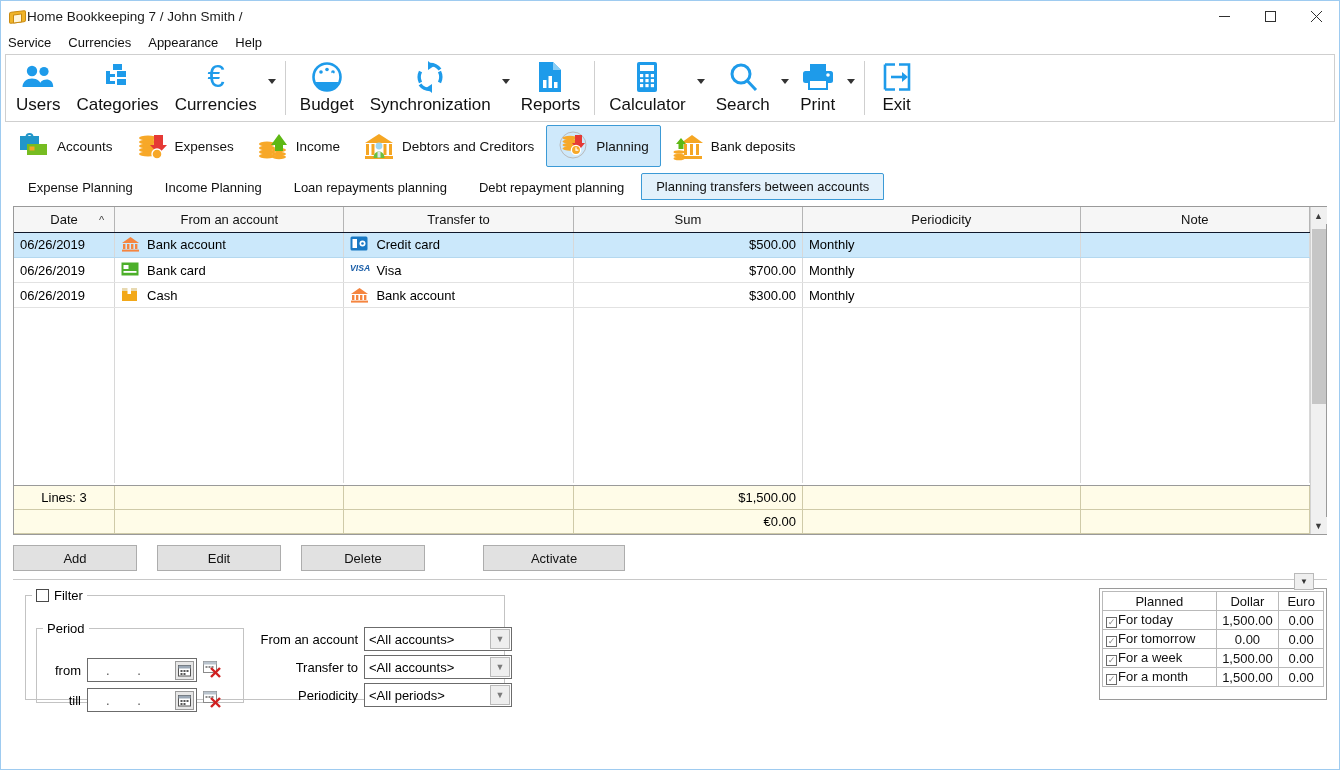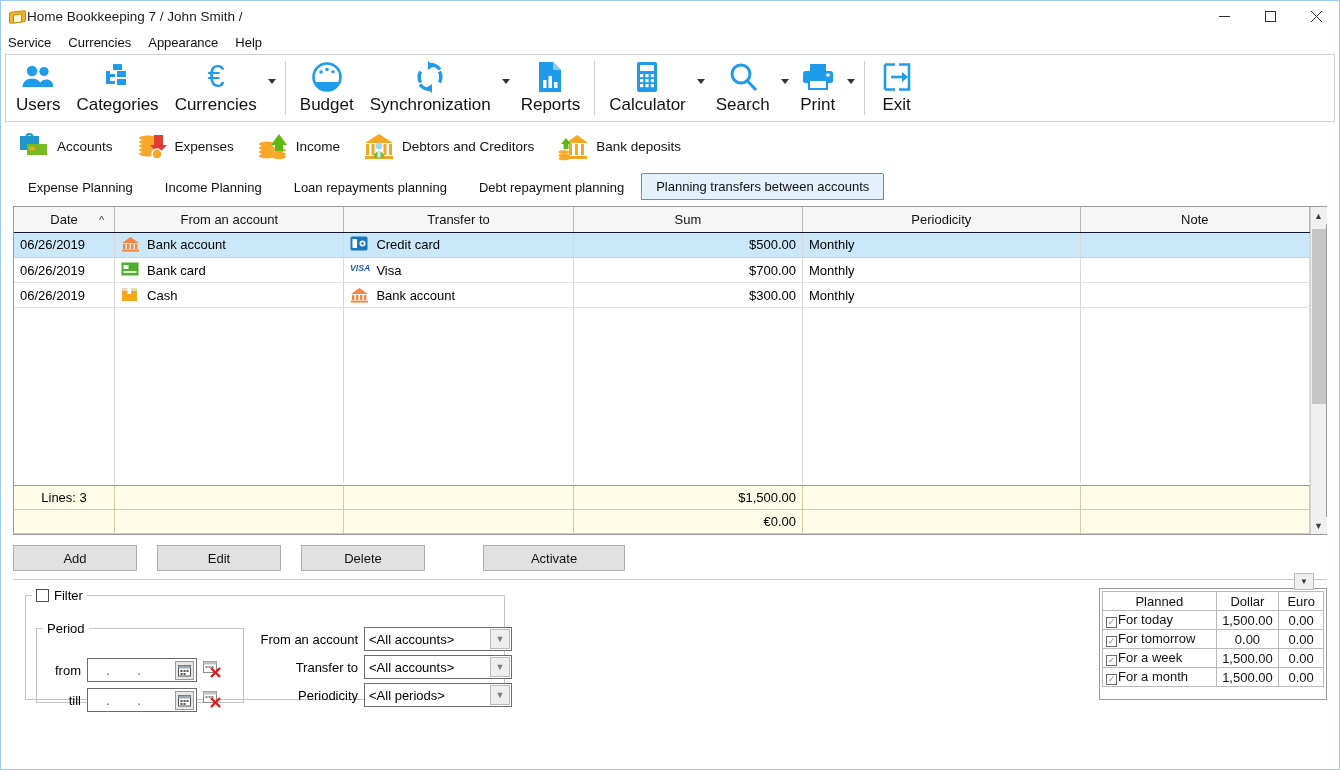--- a/index.html
+++ b/index.html
@@ -484,20 +484,35 @@
           <rect x="25" y="13" width="3" height="11" fill="#f5a623"></rect>
           <rect x="1" y="25" width="28" height="3" fill="#f5a623"></rect>
           <circle cx="15" cy="15" r="3.4" fill="#9fd6f0"></circle>
           <path d="M9.5 27c0-4 2.6-6.4 5.5-6.4S20.5 23 20.5 27z" fill="#6cbf3f"></path>
           <rect x="13.5" y="20.5" width="3" height="6" fill="#d9e6ea"></rect>
         </svg>
       </div>
       <span>Debtors and Creditors</span>
     </div>
 
+    <div class="sec-btn active">
+      <div class="sec-ico">
+        <svg width="30" height="30" viewBox="0 0 30 30">
+          <circle cx="15" cy="14" r="13" fill="none" stroke="#b9b9b9" stroke-width="1"></circle>
+          <ellipse cx="12" cy="7" rx="7.5" ry="2.2" fill="#f7a828"></ellipse>
+          <ellipse cx="12" cy="10.5" rx="7.5" ry="2.2" fill="#f7a828"></ellipse>
+          <ellipse cx="12" cy="14" rx="7.5" ry="2.2" fill="#f7a828"></ellipse>
+          <ellipse cx="12" cy="17.5" rx="7.5" ry="2.2" fill="#f7a828"></ellipse>
+          <polygon points="17,4 24,4 24,12 27,12 20.5,20 14,12 17,12" fill="#e53935"></polygon>
+          <circle cx="18" cy="19" r="4.6" fill="#f7a828" stroke="#fff" stroke-width="1.3"></circle>
+          <path d="M18 16.2v3h2.4" fill="none" stroke="#fff" stroke-width="1.2"></path>
+        </svg>
+      </div>
+      <span>Planning</span>
+    </div>
 
     <div class="sec-btn">
       <div class="sec-ico">
         <svg width="30" height="30" viewBox="0 0 30 30">
           <polygon points="19,4 30,12 8,12" fill="#f5a623"></polygon>
           <rect x="11" y="13" width="3" height="11" fill="#f5a623"></rect>
           <rect x="17" y="13" width="3" height="11" fill="#f5a623"></rect>
           <rect x="23" y="13" width="3" height="11" fill="#f5a623"></rect>
           <rect x="9" y="25" width="20" height="3" fill="#f5a623"></rect>
           <ellipse cx="6" cy="21" rx="5.5" ry="1.8" fill="#f7a828"></ellipse>

